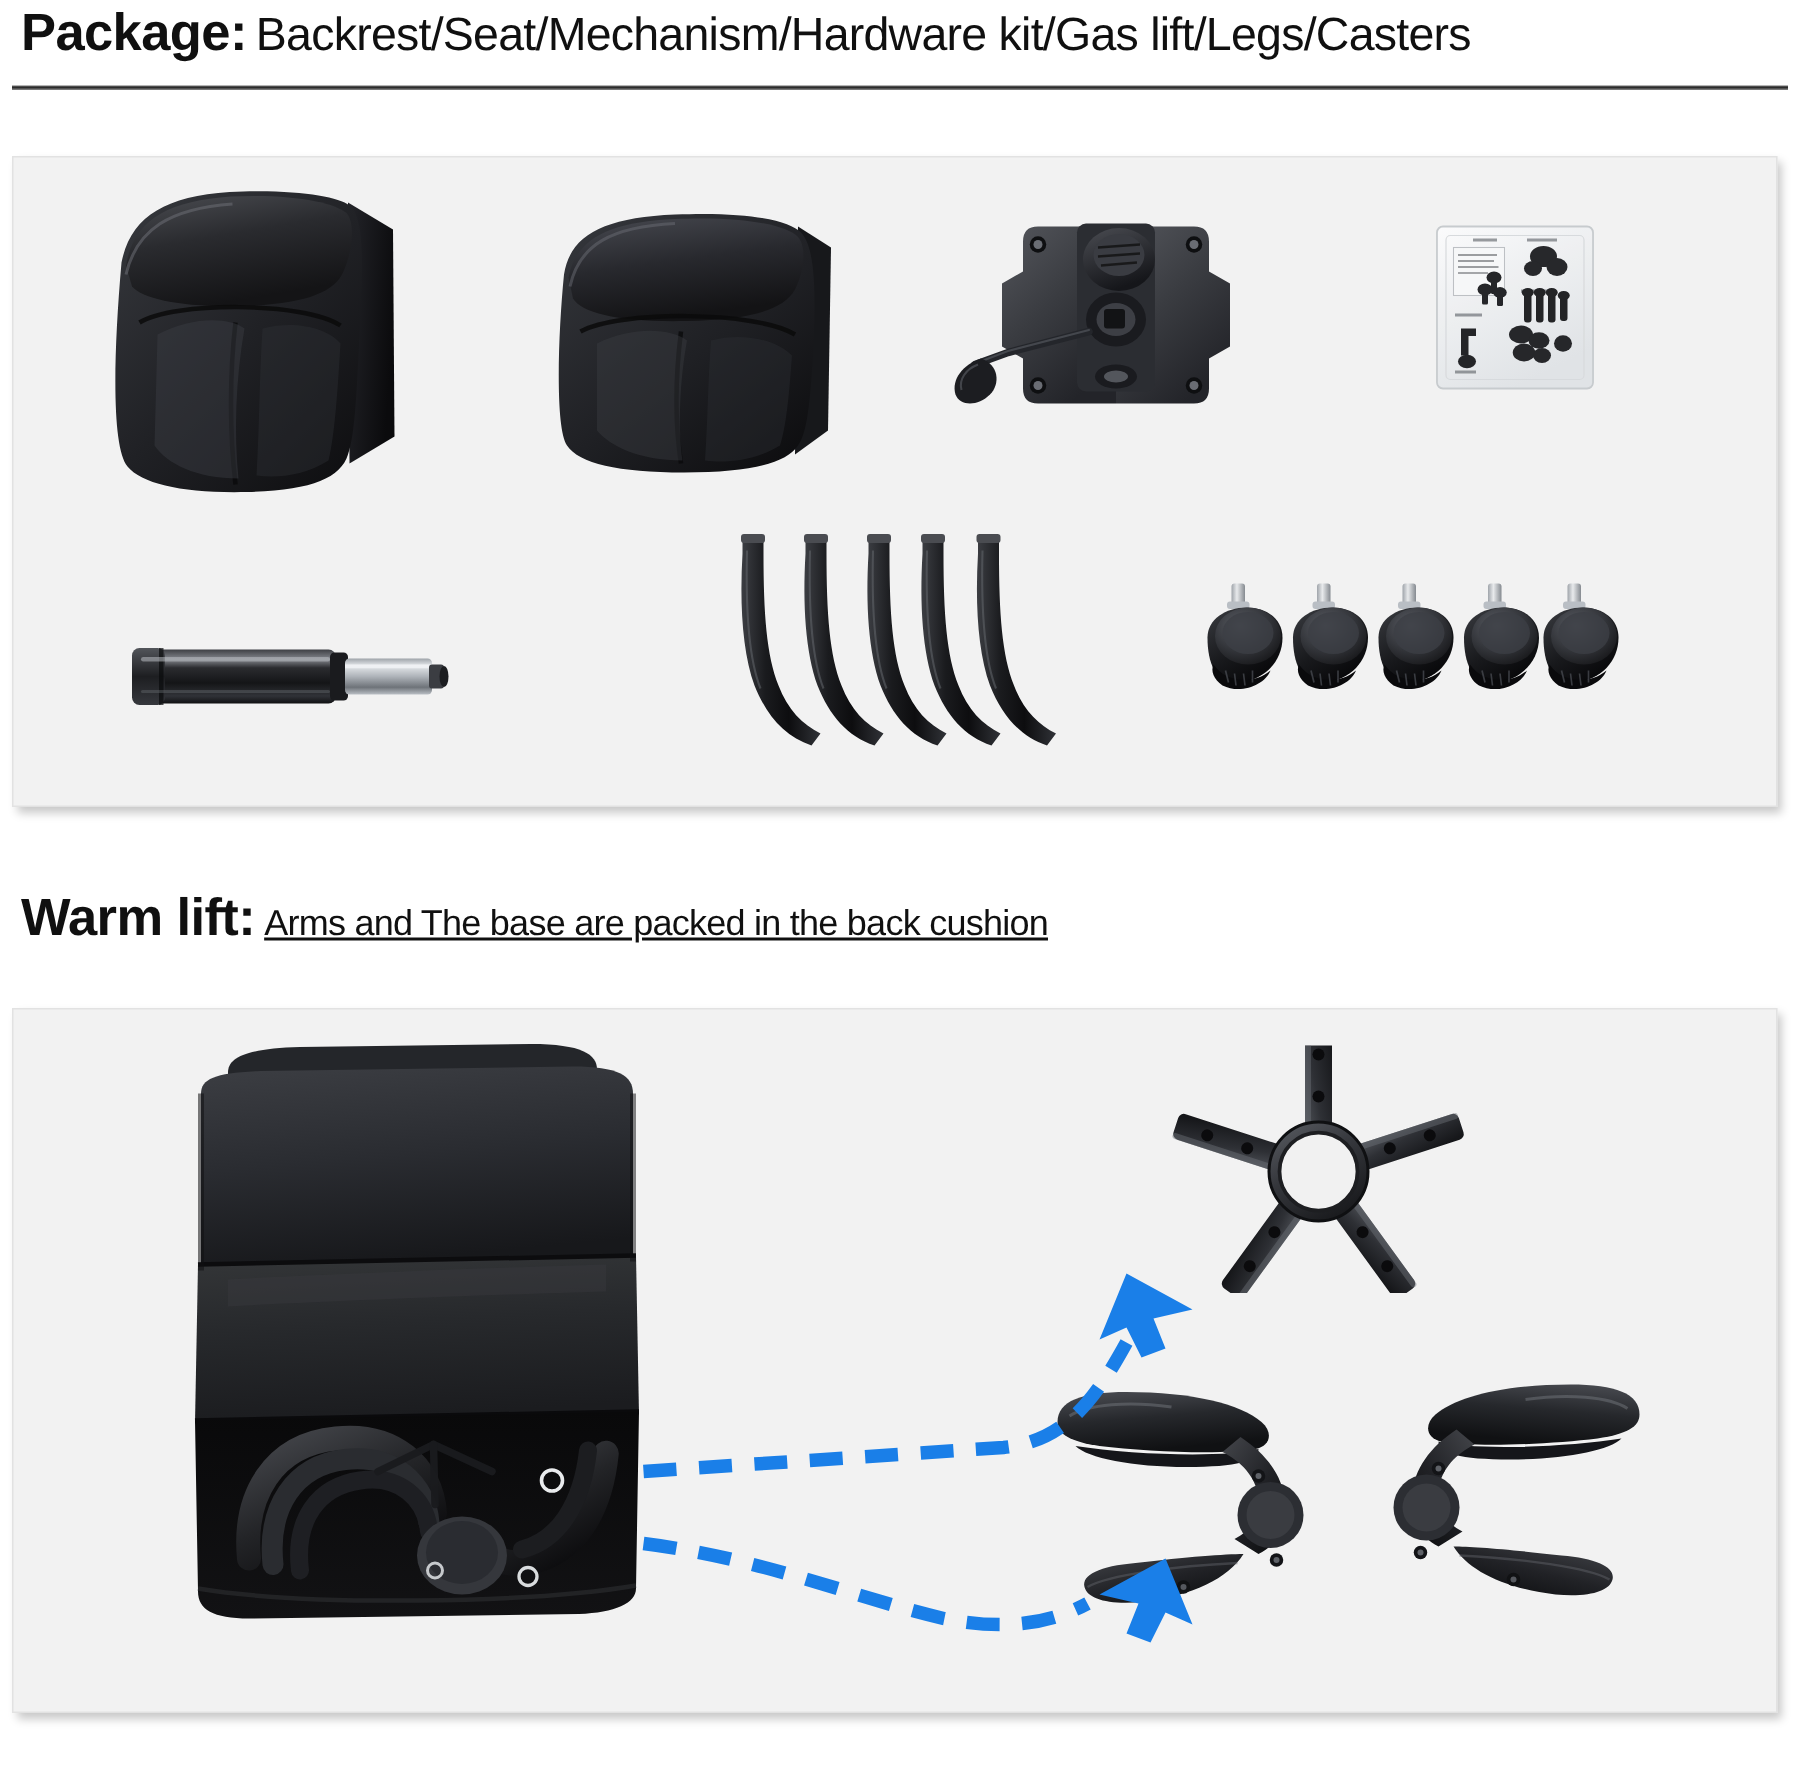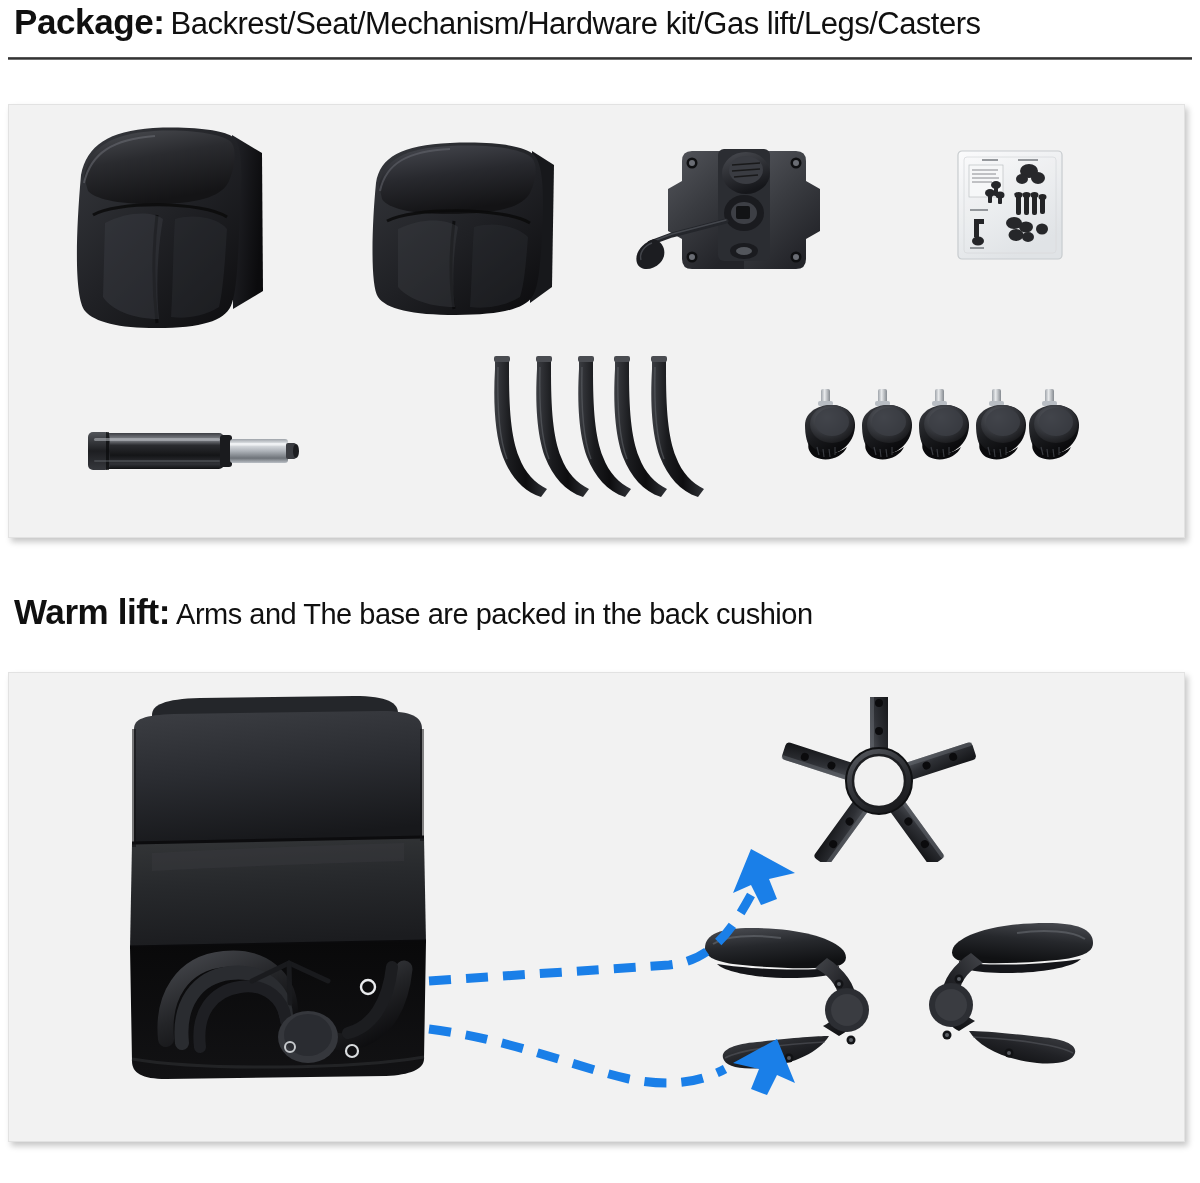--- a/index.html
+++ b/index.html
@@ -25,21 +25,21 @@
     font-weight:bold;
     font-size:35px;
     letter-spacing:-0.4px;
   }
   .heading .rest {
     font-weight:400;
     font-size:31px;
     letter-spacing:-0.5px;
     margin-left:6px;
   }
-  #warmtips-heading .rest { font-size:29px; }
+  #warmtips-heading .rest { font-size:24px;text-decoration:underline; }
 
   .rule {
     position:absolute;
     left:8px; top:57px;
     width:1184px; height:3px;
     background:linear-gradient(to bottom,#6d6d6d 0%,#2a2a2a 45%,#8d8d8d 100%);
   }
 
   
   .panel {

